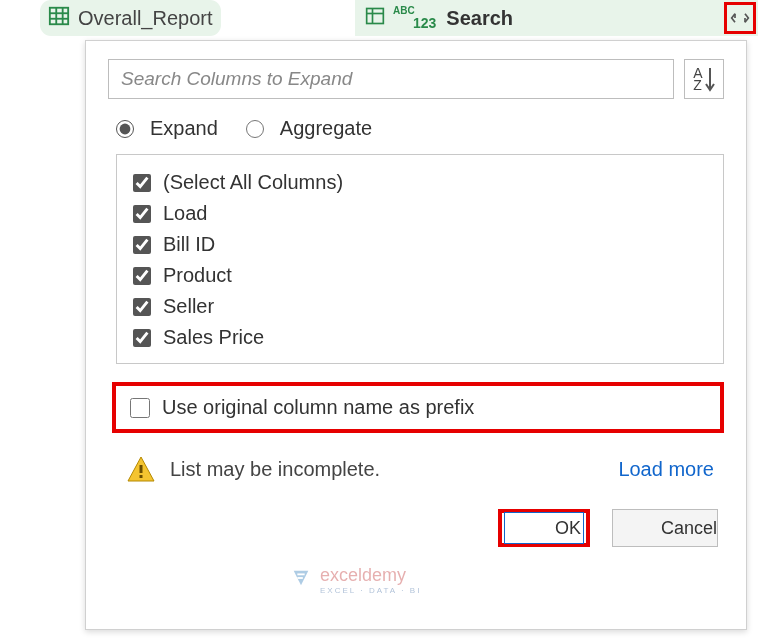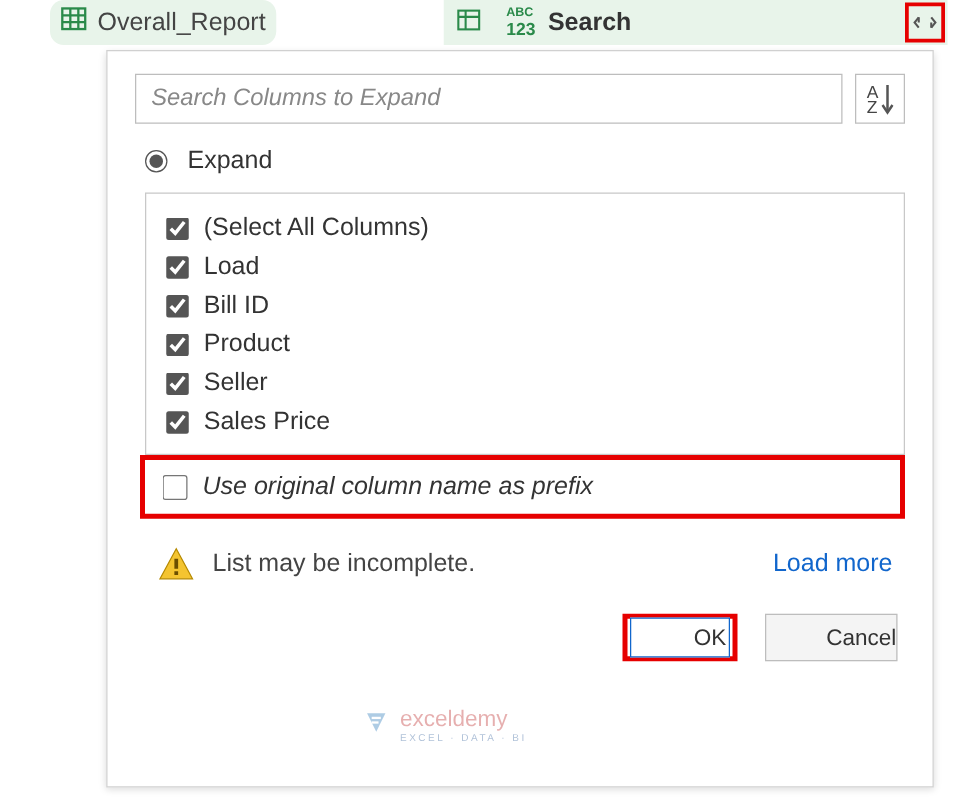--- a/index.html
+++ b/index.html
@@ -4,46 +4,46 @@
 <style>
   * { box-sizing: border-box; margin: 0; padding: 0; font-family: 'Segoe UI', Tahoma, sans-serif; }
   body { width: 767px; height: 638px; background: #fff; position: relative; overflow: hidden; }
 
   
   .query-row { position: absolute; top: 0; left: 40px; height: 36px; display: flex; align-items: center; gap: 8px; color: #444; font-size: 20px; background:#e8f4ea; padding: 0 8px; border-radius: 11px; }
   .table-icon svg { width: 22px; height: 22px; }
   .query-name { }
 
   .col-header-row { position: absolute; top:0; left: 355px; right: 9px; height: 36px; background: #e8f4ea; display:flex; align-items:center; padding-left: 10px; }
-  .col-type-ctl { display:flex; align-items:center; gap:20px; color:#3a6; }
+  .col-type-ctl { display:flex; align-items:center; gap:8px; color:#3a6; }
   .col-type-ctl .abc { font-size:10px; line-height:10px; color:#2a8a4a; font-weight:600; }
-  .col-type-ctl .num { font-size:14px; line-height:14px; color:#2a8a4a; font-weight:600; }
+  .col-type-ctl .num { font-size:14px; line-height:14px; color:#2a8a4a; font-weight:600;margin-left:20px; }
   .col-name { font-size:20px; font-weight:600; color:#333; margin-left:10px; }
   .expand-btn { position:absolute; right:2px; top:2px; width:32px; height:32px; border:3px solid #e60000; display:flex; align-items:center; justify-content:center; background:#e8f4ea; }
   .expand-btn svg { width:20px; height:14px; }
 
   .popup { position:absolute; top:40px; left:85px; right:20px; bottom:8px; background:#fff; border:1px solid #d0d0d0; padding:18px 22px 14px 22px; box-shadow: 0 2px 6px rgba(0,0,0,.15); }
 
   .search-row { display:flex; gap:10px; align-items:center; margin-bottom:18px; }
   .search-input { flex:1; height:40px; border:1px solid #bdbdbd; padding:0 12px; font-size:19px; font-style:italic; color:#888; background:#fff; }
   .search-input::placeholder { color:#888; font-style:italic; }
   .sort-btn { width:40px; height:40px; border:1px solid #bdbdbd; background:#fff; display:flex; align-items:center; justify-content:center; cursor:pointer; }
   .sort-btn .az { font-size:14px; line-height:12px; color:#444; display:flex; flex-direction:column; }
 
   .radio-row { display:flex; gap:28px; align-items:center; margin-bottom:14px; margin-left:8px; }
   .radio-opt { display:flex; align-items:center; gap:16px; font-size:20px; color:#333; cursor:pointer; }
   .radio-opt input { width:18px; height:18px; accent-color:#555; }
 
-  .col-list { border:1px solid #c8c8c8; margin-left:8px; margin-right:0; padding:12px 14px 10px 14px; }
+  .col-list { border:1px solid #c8c8c8; margin-left:8px; margin-right:0; padding:12px 14px 10px 14px; margin-bottom:18px; }
   .chk-row { display:flex; align-items:center; gap:12px; font-size:20px; color:#333; padding:4px 2px; cursor:pointer; }
   .chk-row input { width:18px; height:18px; accent-color:#555; }
 
   .prefix-wrap { border:4px solid #e60000; padding:10px 14px; margin-left:4px; margin-right:0; margin-bottom:22px; display:flex; align-items:center; gap:12px; }
   .prefix-wrap input { width:20px; height:20px; }
-  .prefix-wrap label { font-size:20px; color:#333;font-style:italic; }
+  .prefix-wrap label { font-size:20px; color:#333; }
 
   .warn-row { display:flex; align-items:center; margin-left:18px; margin-bottom:26px; }
   .warn-icon { width:30px; height:28px; margin-right:14px; }
   .warn-text { font-size:20px; color:#444; flex:1; }
   .load-more { font-size:20px; color:#1166cc; cursor:pointer; margin-right:10px; }
 
   .btn-row { display:flex; gap:22px; justify-content:flex-end; padding-right:6px; }
   .btn { height:38px; min-width:90px; border:1px solid #bdbdbd; background:#f4f4f4; font-size:18px; color:#333; display:flex; align-items:center; justify-content:center; cursor:pointer;padding-left:48px; }
   .btn.ok-outer { border:4px solid #e60000; padding:2px; background:transparent; }
   .btn.ok-inner { border:1px solid #1166cc; background:#fff; min-width:80px; height:32px; }
@@ -109,20 +109,24 @@
           <path d="M1 18 L5 24 L9 18" fill="none" stroke="#555" stroke-width="2"></path>
         </svg>
     </div>
   </div>
 
   <div class="radio-row">
     <label class="radio-opt">
       <input type="radio" name="mode" checked="" style="">
       <span>Expand</span>
     </label>
+    <label class="radio-opt">
+      <input type="radio" name="mode" style="">
+      <span>Aggregate</span>
+    </label>
   </div>
 
   <div class="col-list">
     <label class="chk-row">
       <input type="checkbox" checked="" style="">
       <span>(Select All Columns)</span>
     </label>
     <label class="chk-row">
       <input type="checkbox" checked="" style="">
       <span>Load</span>

